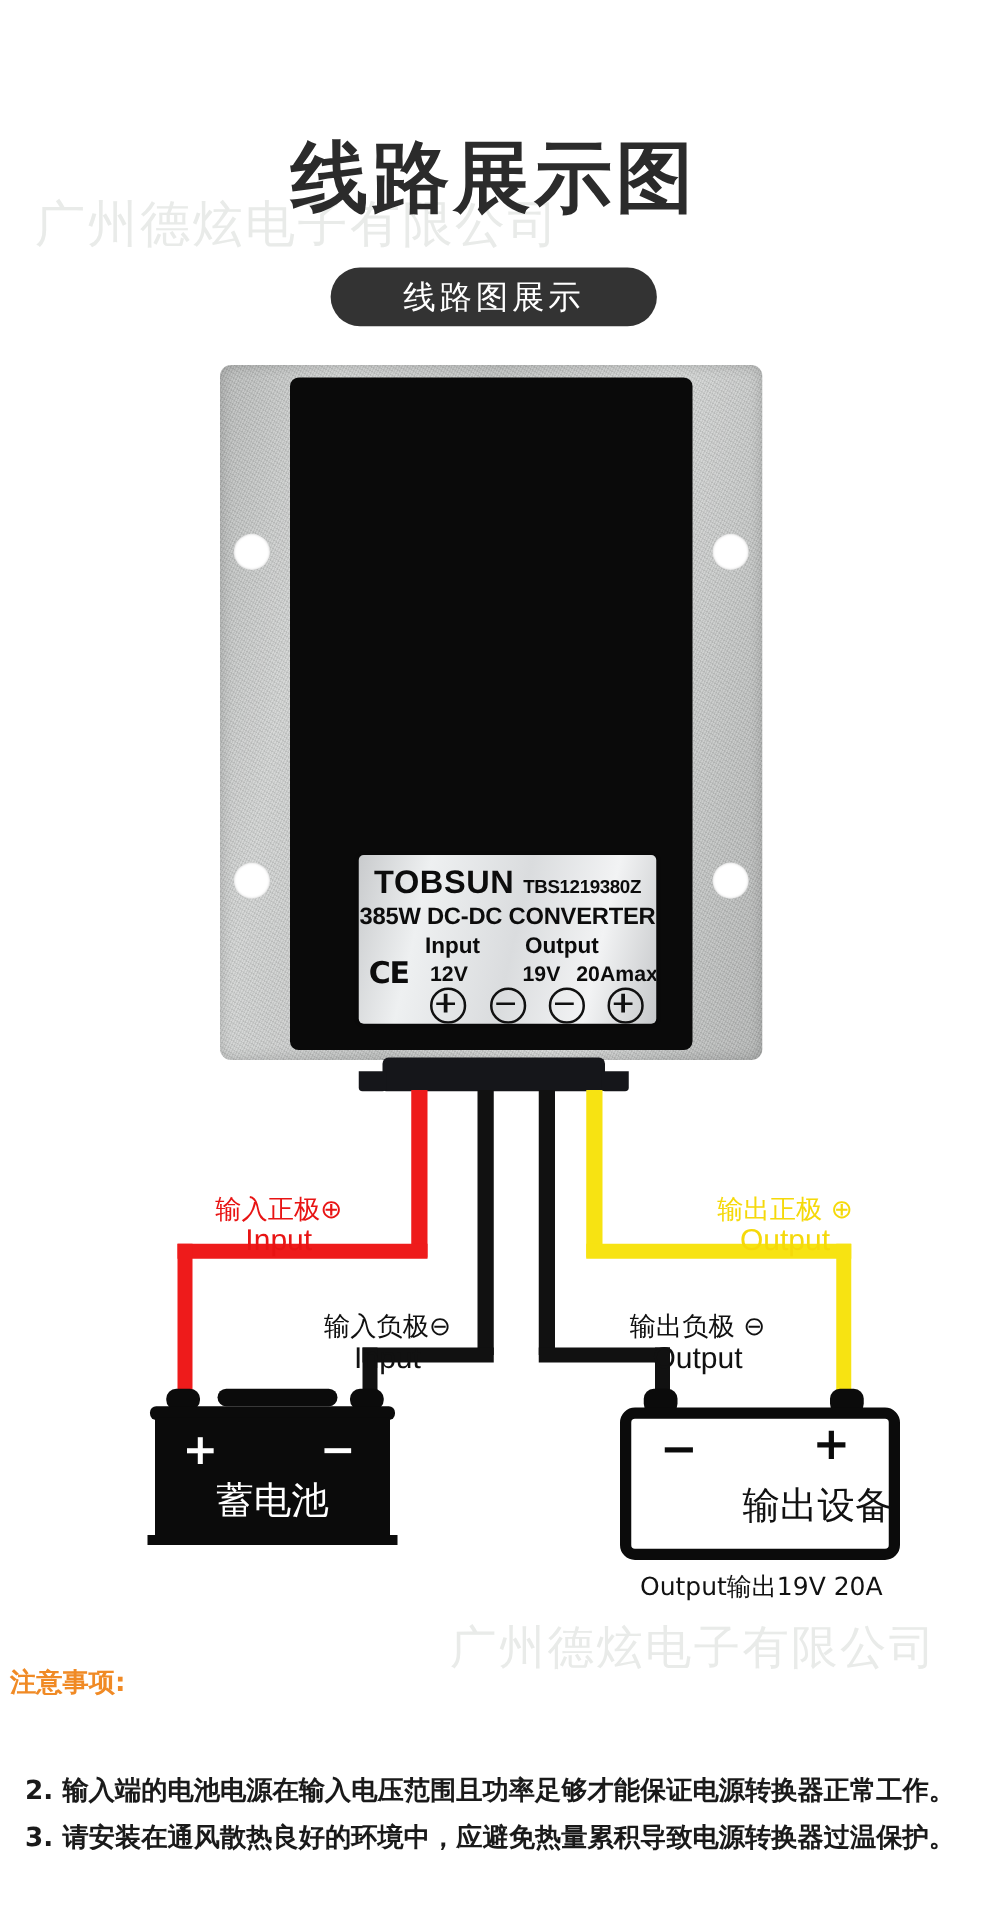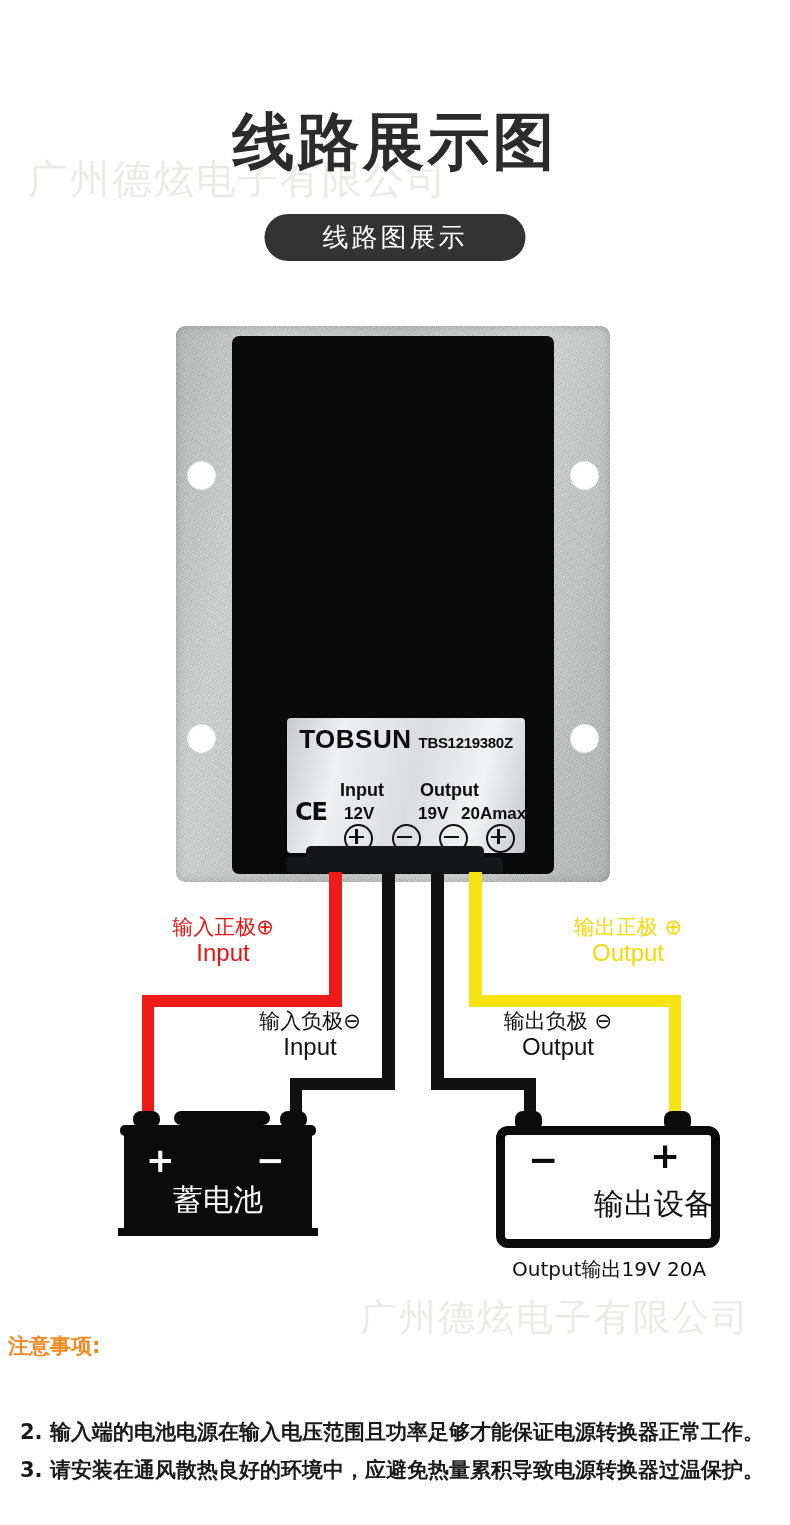--- a/index.html
+++ b/index.html
@@ -63,21 +63,21 @@
     font-family: "DejaVu Sans", sans-serif;
     font-size: 26px;
     letter-spacing: 3px;
     white-space: nowrap;
   }
 
   
   #converter {
     position: absolute;
     left: 176px;
-    top: 326px;
+    top: 292px;
     width: 434px;
     height: 556px;
   }
   #flange {
     position: absolute;
     inset: 0;
     border-radius: 9px;
     background:
       repeating-linear-gradient(115deg, rgba(0,0,0,.055) 0 1px, rgba(255,255,255,.06) 1px 2px),
       repeating-linear-gradient(32deg, rgba(0,0,0,.05) 0 1px, rgba(255,255,255,.05) 1px 3px),
@@ -236,20 +236,21 @@
   .w-black  { background: #111111; }
   .w-yellow { background: #f7e312; }
 
   
   .wire-label {
     position: absolute;
     text-align: center;
     font-family: "DejaVu Sans", sans-serif;
     line-height: 1.12;
     white-space: nowrap;
+    margin-top: 40px;
   }
   .wire-label .cn { font-size: 21px; display: block; }
   .wire-label .en {
     font-size: 24px;
     display: block;
     font-family: "Liberation Sans", sans-serif;
   }
   #lbl-in-pos  { left: 148px; top: 916px; color: #e81414; width: 150px; }
   #lbl-in-neg  { left: 230px; top: 1010px; color: #111111; width: 160px; }
   #lbl-out-pos { left: 548px; top: 916px; color: #f5d90a; width: 160px; }
@@ -357,20 +358,21 @@
     <div class="hole" id="hole-tr"></div>
     <div class="hole" id="hole-bl"></div>
     <div class="hole" id="hole-br"></div>
     <div id="body-black"></div>
 
     <div id="label">
       <div id="label-row-brand">
         <span id="brand">TOBSUN</span>
         <span id="model">TBS1219380Z</span>
       </div>
+      <div id="label-row-type">385W DC-DC CONVERTER</div>
       <div id="ce-mark">CE</div>
       <div class="io-head" id="in-head">Input</div>
       <div class="io-head" id="out-head">Output</div>
       <div class="io-val" id="in-val">12V</div>
       <div class="io-val" id="out-val1">19V</div>
       <div class="io-val" id="out-val2">20Amax</div>
       <div class="term plus" id="term1"></div>
       <div class="term" id="term2"></div>
       <div class="term" id="term3"></div>
       <div class="term plus" id="term4"></div>

